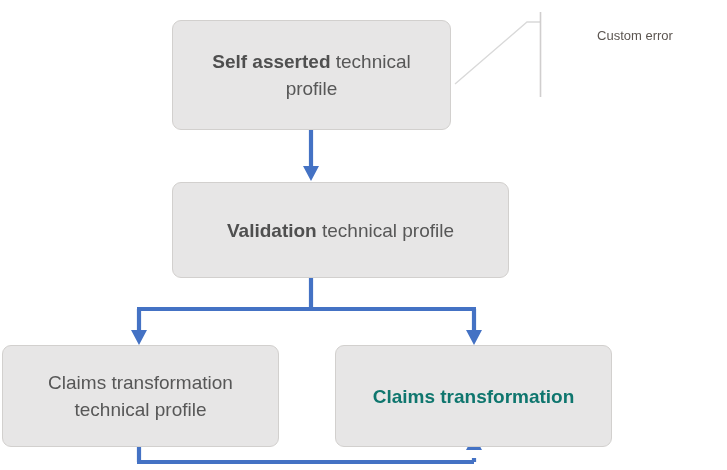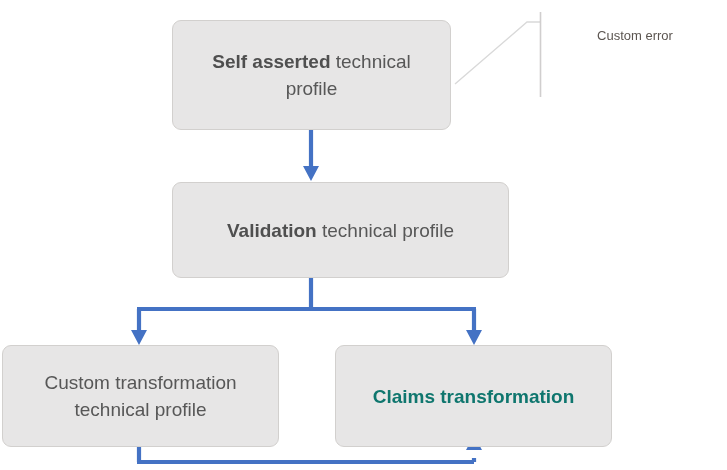--- a/index.html
+++ b/index.html
@@ -127,21 +127,21 @@
 
   <div class="node-box" id="node-self-asserted">
     <span class="node-text"><span class="em">Self asserted</span><span> technical profile</span></span>
   </div>
 
   <div class="node-box" id="node-validation">
     <span class="node-text"><span class="em">Validation</span><span> technical profile</span></span>
   </div>
 
   <div class="node-box" id="node-claims-transformation-tp">
-    <span class="node-text">Custom transformation technical profile</span>
+    <span class="node-text">Claims transformation technical profile</span>
   </div>
 
   <div class="node-box" id="node-claims-transformation">
     <span class="node-text">Claims transformation</span>
   </div>
 
   <div id="callout-label">
     <div>Custom error</div>
   </div>
 

